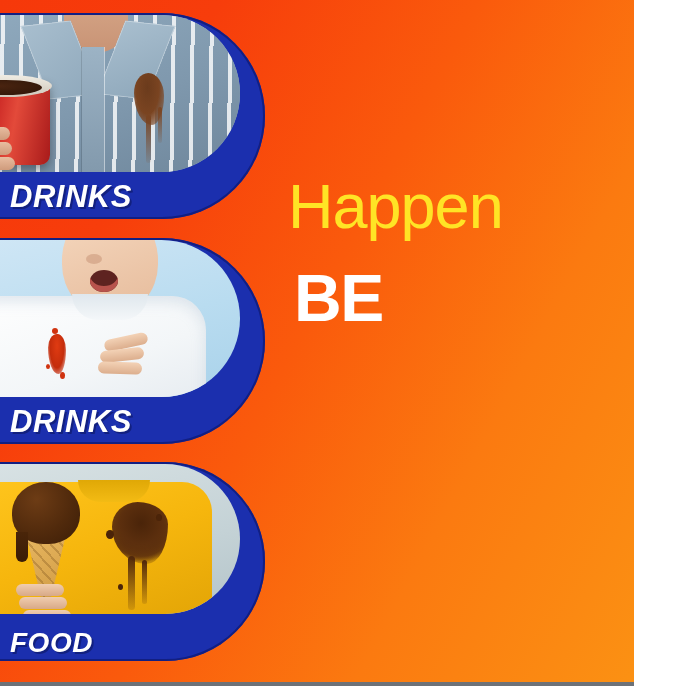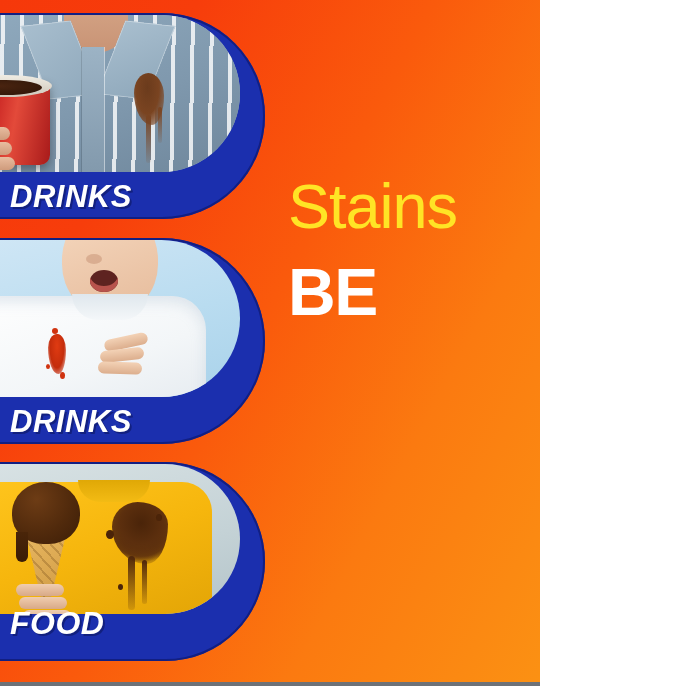--- a/index.html
+++ b/index.html
@@ -6,21 +6,21 @@
     margin: 0;
     padding: 0;
     background: #ffffff;
   }
   body {
     font-family: "Liberation Sans", sans-serif;
   }
 
   .ad-canvas {
     position: relative;
-    width: 540px;
+    width: 634px;
     height: 686px;
     overflow: hidden;
     background:
       linear-gradient(118deg,
         #F6380A 0%,
         #F73D0B 22%,
         #FA5A0C 48%,
         #FB7A10 72%,
         #FB9113 100%);
   }
@@ -77,21 +77,21 @@
     bottom: 7px;
     color: #ffffff;
     font-size: 31px;
     font-weight: bold;
     font-style: italic;
     letter-spacing: 0.5px;
     line-height: 1;
     text-shadow: 2px 2px 0 rgba(8,16,70,0.45);
     white-space: nowrap;
   }
-  .panel-3 .panel-label { font-size: 32px; bottom: 22px; }
+  .panel-3 .panel-label { font-size: 28px; bottom: 4px; }
 
   
 
   
   .scene-drinks {
     position: absolute;
     inset: 0;
     background:
       linear-gradient(#9fb4c4 0%, #8ba4b8 100%);
   }
@@ -362,21 +362,21 @@
     line-height: 0.97;
     letter-spacing: -1px;
     margin: 0;
   }
   .headline-strong {
     color: #ffffff;
     font-size: 66px;
     font-weight: bold;
     line-height: 0.96;
     letter-spacing: -1.5px;
-    margin: 0;
+    margin: 6px;
     padding-top: 24px;
     text-transform: uppercase;
   }
   .headline-strong .line2 {
     letter-spacing: -2.5px;
   }
 </style>
 </head>
 <body>
 
@@ -451,21 +451,21 @@
             </div>
         </div>
       </div>
       <div class="panel-label">FOOD</div>
     </div>
 
   </div>
 
   <div class="copy-block">
     <div class="headline-soft">
-      <div>Stains</div>
+      <div>Happen</div>
     </div>
     <div class="headline-strong">
       <div>BE</div>
     </div>
   </div>
 
   <div class="bottom-strip"></div>
 
 </div>
 

